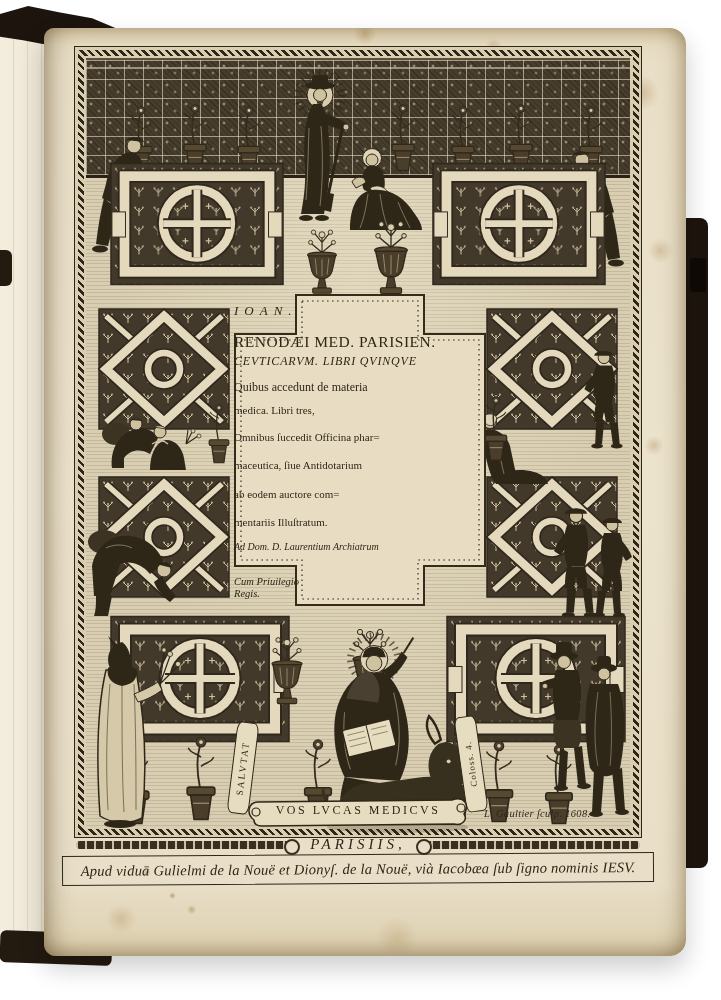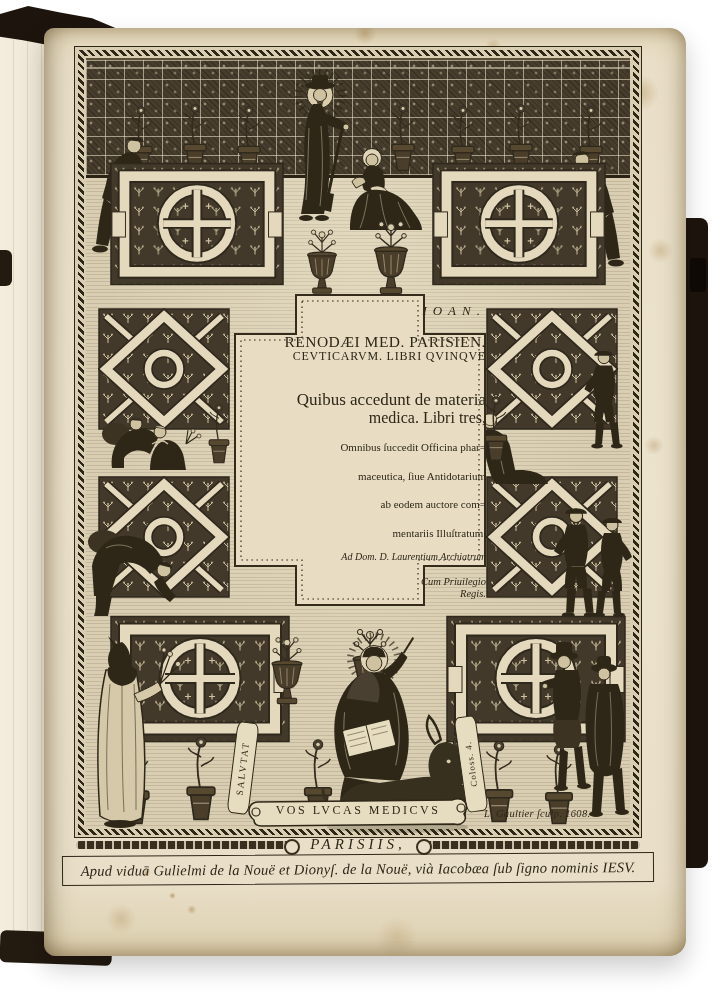--- a/index.html
+++ b/index.html
@@ -53,27 +53,27 @@
     repeating-linear-gradient(90deg, rgba(232,222,197,.6) 0 1.2px, transparent 1.2px 19px),
     repeating-linear-gradient(0deg, rgba(232,222,197,.6) 0 1.2px, transparent 1.2px 19px),
     repeating-linear-gradient(45deg, rgba(18,14,8,.28) 0 1px, transparent 1px 4px),
     #473d2d;
     background-size:19px 19px,19px 19px,auto,auto,auto,auto;
     border-top:2px solid #5d5039;border-bottom:3px solid #2a2315}
   .trellis::before{content:"";position:absolute;left:0;top:7px;width:100%;height:2px;background:rgba(230,220,195,.55)}
   .f{position:absolute}
   
   .cart{left:148px;top:236px;width:252px;height:312px}
-  .cart-text{position:absolute;inset:0;text-align:right;line-height:1.05}
+  .cart-text{position:absolute;inset:0;text-align:left;line-height:1.05}
   .ct-head{padding-top:10px;font-style:italic;font-size:13px;letter-spacing:6px}
   .ct-t1{margin-top:16px;font-size:15.5px;letter-spacing:.5px}
   .ct-t2{margin-top:6px;font-size:13px;letter-spacing:.6px}
-  .ct-t3{font-size:12px;letter-spacing:.8px}
-  .ct-s1{margin-top:28px;font-size:17px}
-  .ct-s2{margin-top:2px;font-size:16px}
+  .ct-t3{margin-top:5px;font-style:italic;font-size:12px;letter-spacing:.8px}
+  .ct-s1{margin-top:13px;font-size:12px}
+  .ct-s2{margin-top:12px;font-size:11px}
   .ct-n{font-size:11px}
   .ct-n1{margin-top:15px}
   .ct-n2,.ct-n3,.ct-n4{margin-top:17px}
   .ct-ded{margin-top:13px;font-style:italic;font-size:10px;white-space:nowrap}
   .ct-priv{position:absolute;bottom:6px;left:0;width:100%;font-style:italic;font-size:10.5px;line-height:1.15}
   
   .banner-mid{left:158px;top:736px;width:228px;height:34px}
   .banner-mid .txt{position:absolute;left:0;top:9px;width:100%;text-align:center;font-size:12px;letter-spacing:2.5px}
   .tail{background:#e6dcc0;border:1.5px solid var(--ink);border-radius:5px/10px;display:flex;align-items:center;justify-content:center}
   .tail span{writing-mode:vertical-rl;transform:rotate(180deg);font-size:9.5px;letter-spacing:2px}

